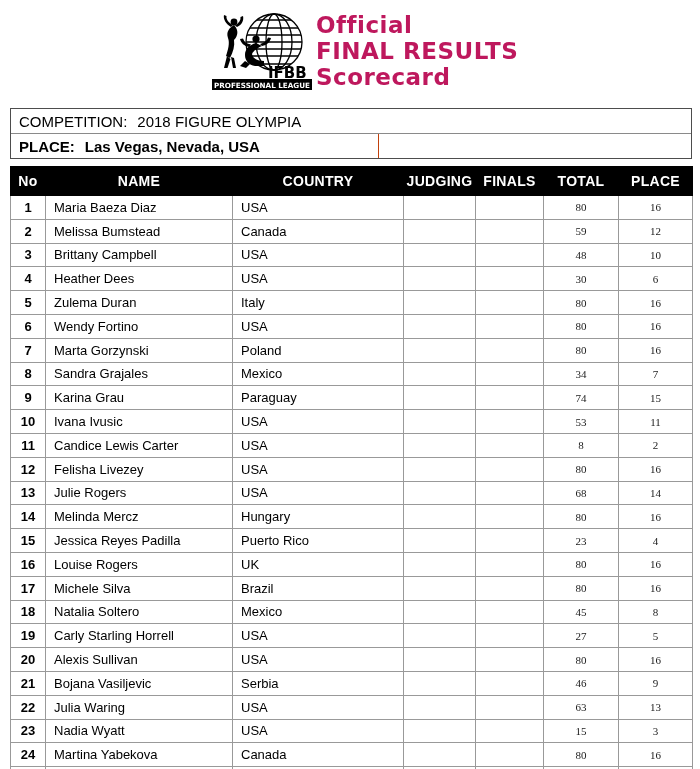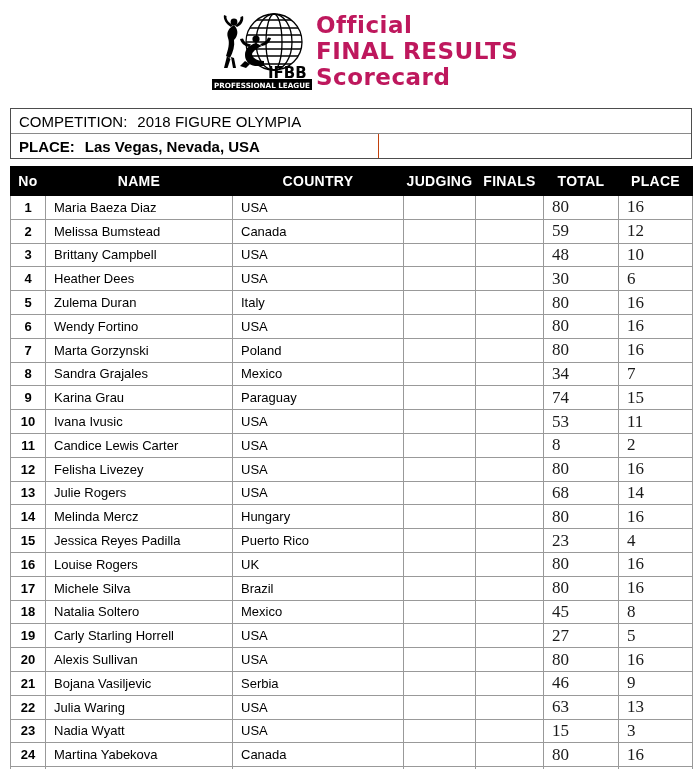--- a/index.html
+++ b/index.html
@@ -69,21 +69,21 @@
     border:1px solid #999;
     padding:0 8px;
     overflow:hidden;white-space:nowrap;
     background:#fff;
   }
   table.results tbody tr td:first-child{
     text-align:center;font-weight:bold;padding:0 2px;
   }
   td.num{
     font-family:"Liberation Serif",serif;
-    font-size:17px;color:#1a1a1a;
+    font-size:11px;text-align:center;color:#1a1a1a;
     padding:0 2px;
   }
   table.results{border:1px solid #777;}
 </style>
 </head>
 <body>
 
 <div class="page">
 
   <div class="masthead">

